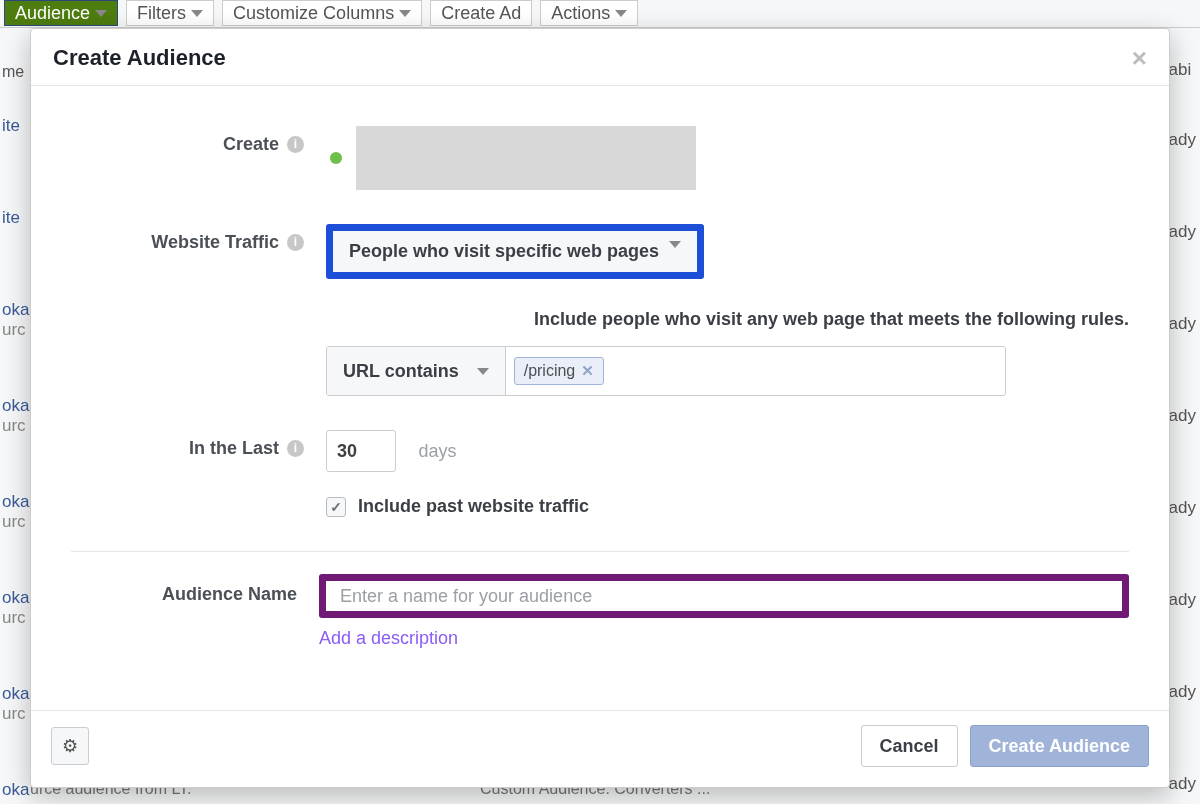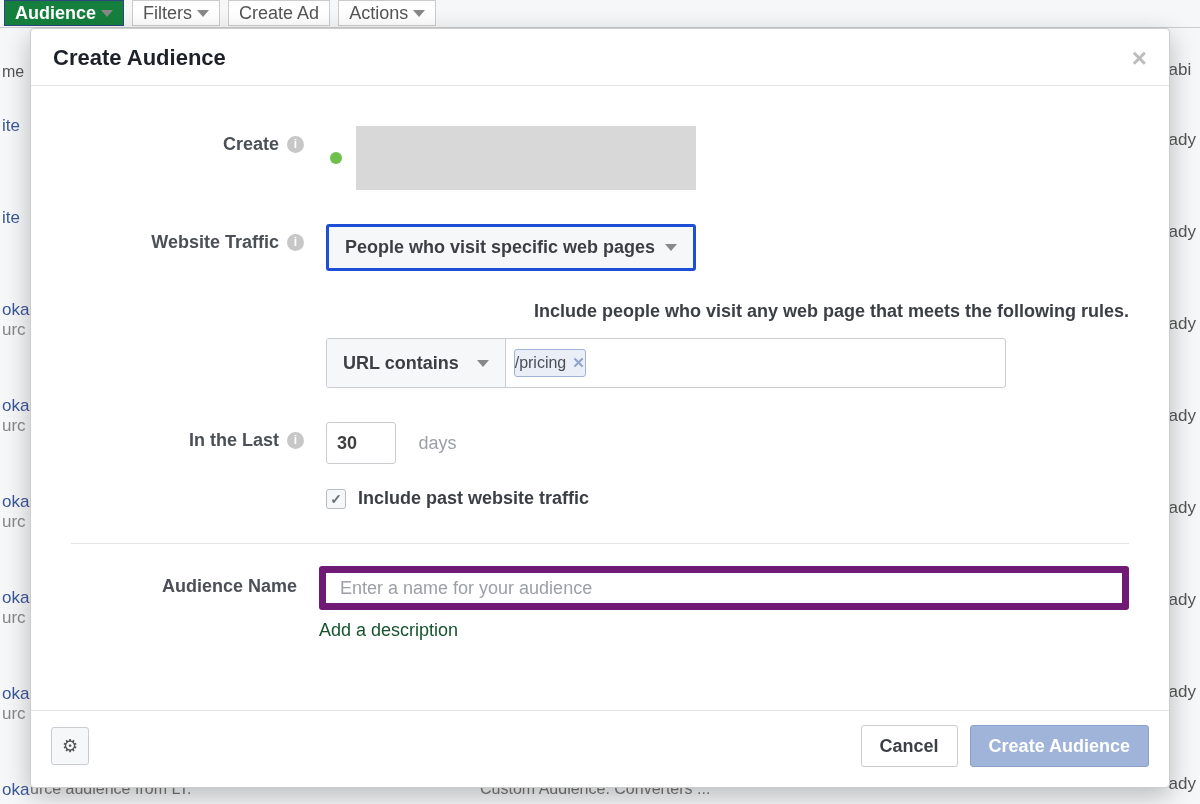--- a/index.html
+++ b/index.html
@@ -2,21 +2,21 @@
 <html><head>
 <meta charset="utf-8">
 <style>
   * { box-sizing: border-box; margin: 0; padding: 0; }
   html, body { width: 1200px; height: 804px; overflow: hidden; font-family: -apple-system, BlinkMacSystemFont, "Segoe UI", Helvetica, Arial, sans-serif; background: #f6f7f8; }
 
   
   .bg { position: absolute; inset: 0; filter: blur(0.3px); user-select: none; }
   .bg-toolbar { position: absolute; top: 0; left: 0; right: 0; height: 28px; background: #f6f7f8; border-bottom: 1px solid #ccc; padding: 0 4px; display: flex; gap: 8px; font-size: 18px; color: #555; }
   .bg-btn { display:flex; align-items:center; padding:0 10px; border:1px solid #ccc; background:#fff; height:26px; white-space:nowrap; }
-  .bg-btn.primary { background:#15803d; color:#fff; border-color:#2d4680; font-weight:700; }
+  .bg-btn.primary { background:#4d7c0f; color:#fff; border-color:#2d4680; font-weight:400; }
   .bg-col-left { position:absolute; left:2px; top:64px; font-size:16px; color:#3b5998; line-height:1; }
   .bg-col-left div { margin-bottom: 90px; }
   .bg-bottom { position:absolute; left:30px; bottom:6px; font-size:16px; color:#777; }
   .bg-bottom2 { position:absolute; left:480px; bottom:6px; font-size:16px; color:#777; }
 
   
   .modal { position:absolute; top:28px; left:30px; width:1140px; height:760px; background:#fff; border:1px solid #ccc; border-radius:4px; box-shadow:0 8px 26px rgba(0,0,0,0.25); display:flex; flex-direction:column; }
   .modal-header { padding:16px 22px 14px; border-bottom:1px solid #e5e5e5; display:flex; justify-content:space-between; align-items:center; }
   .modal-title { font-size:22px; font-weight:700; color:#1d2129; }
   .close-x { font-size:26px; font-weight:700; color:#bcbcbc; cursor:pointer; line-height:1; }
@@ -24,58 +24,59 @@
   .modal-body { flex:1; padding:40px 40px 10px 40px; }
   .row { display:flex; align-items:flex-start; margin-bottom:34px; }
   .row-label { width:255px; text-align:right; padding-right:22px; font-size:18px; color:#4b4f56; font-weight:600; display:flex; justify-content:flex-end; align-items:center; gap:8px; padding-top:8px;}
   .row-body { flex:1; }
 
   .info-icon { display:inline-block; width:17px; height:17px; border-radius:50%; background:#c7c7c7; color:#fff; font-size:12px; font-weight:700; text-align:center; line-height:17px; }
   .dot-green { display:inline-block; width:12px; height:12px; border-radius:50%; background:#6fbf4b; margin:0 10px 0 4px; vertical-align:middle; }
 
   .pixel-placeholder { display:inline-block; width:340px; height:64px; background:#d8d8d8; vertical-align:middle; }
 
-  .select-like { display:inline-flex; align-items:center; background:#f6f7f8; border:3px solid #1d4ed8; border-radius:3px; padding:10px 16px; font-size:18px; color:#3b3f45; font-weight:600; cursor:pointer; gap:10px;}
+  .select-like { display:inline-flex; background:#f6f7f8; border:7px solid #1d4ed8; border-radius:3px; padding:10px 16px; font-size:18px; color:#3b3f45; font-weight:600; cursor:pointer; gap:10px;}
   .caret { width:0; height:0; border-left:6px solid transparent; border-right:6px solid transparent; border-top:7px solid #888; display:inline-block;}
 
   .rules-text { font-size:18px; font-weight:600; color:#3b3f45; margin:0 0 16px 0;text-align:right; }
 
   .rule-box { display:flex; border:1px solid #c9ccd1; border-radius:3px; width:680px; height:50px; overflow:hidden;}
   .rule-select { display:flex; align-items:center; gap:18px; padding:0 16px; background:#f6f7f8; border-right:1px solid #c9ccd1; font-size:18px; font-weight:600; color:#3b3f45; cursor:pointer;}
   .token-area { flex:1; display:flex; align-items:center; padding:0 8px; gap:6px; }
-  .token { display:inline-flex; align-items:flex-end; background:#e9eef7; border:1px solid #9fb4d8; border-radius:3px; padding:4px 0; font-size:16px; color:#4b4f56; gap:6px;}
+  .token { display:inline-flex; align-items:flex-end; background:#e9eef7; border:1px solid #9fb4d8; border-radius:3px; padding:4px 9px; font-size:16px; color:#4b4f56; gap:6px;}
   .token-x { color:#8fa4c7; font-weight:700; cursor:pointer; font-size:15px;}
 
   .num-input { width:70px; height:42px; border:1px solid #c9ccd1; border-radius:3px; padding:0 10px; font-size:18px; color:#404040; font-weight:600; text-align:left;}
   .days-label { font-size:18px; color:#9ca0a6; margin-left:18px; font-weight:500;}
 
   .checkbox-row { display:flex; align-items:center; gap:12px; margin-top:24px; }
   .checkbox { width:20px; height:20px; border:1px solid #b8bbc0; border-radius:3px; background:#f6f7f8; display:flex; align-items:center; justify-content:center; color:#6b7075; font-size:14px; font-weight:900;}
   .checkbox-label { font-size:18px; font-weight:600; color:#3b3f45;}
 
   .name-input { width:810px; height:44px; border:7px solid #701a75; border-radius:3px; padding:0 14px; font-size:18px; color:#333;}
   .name-input::placeholder { color:#9ca0a6; }
-  .desc-link { display:inline-block; margin-top:10px; font-size:18px; color:#14532d; cursor:pointer; }
+  .desc-link { display:inline-block; margin-top:10px; font-size:18px; color:#8b5cf6; cursor:pointer; }
 
   .sep { border:none; border-top:1px solid #e5e5e5; margin:8px 0 22px; }
 
   .modal-footer { border-top:1px solid #e5e5e5; padding:14px 20px 20px; display:flex; justify-content:space-between; align-items:center; }
   .gear-btn { width:38px; height:38px; border:1px solid #c9ccd1; border-radius:3px; background:#f6f7f8; display:flex; align-items:center; justify-content:center; color:#555; font-size:18px; cursor:pointer;}
   .footer-right { display:flex; gap:12px; }
   .btn { height:42px; padding:0 18px; border-radius:3px; font-size:18px; font-weight:600; cursor:pointer; display:flex; align-items:center; }
   .btn-secondary { background:#fff; border:1px solid #c9ccd1; color:#3b3f45; }
   .btn-primary { background:#9fb4d8; border:1px solid #8aa2cc; color:#fff; }
 </style>
 </head>
 <body>
 
 <div class="bg">
   <div class="bg-toolbar">
     <div class="bg-btn primary"><span>Audience</span>&nbsp;<span class="caret"></span></div>
     <div class="bg-btn"><span>Filters</span>&nbsp;<span class="caret"></span></div>
+    <div class="bg-btn"><span>Customize Columns</span>&nbsp;<span class="caret"></span></div>
     <div class="bg-btn">
         <span>Create Ad</span>
       </div>
     <div class="bg-btn"><span>Actions</span>&nbsp;<span class="caret"></span></div>
   </div>
   <div class="bg-col-left">
     <div style="color:#555">me</div>
   </div>
   <div style="position:absolute; left:2px; top:116px; font-size:17px;">
     <div style="color:#3b5998; margin-bottom:72px;">ite</div>

